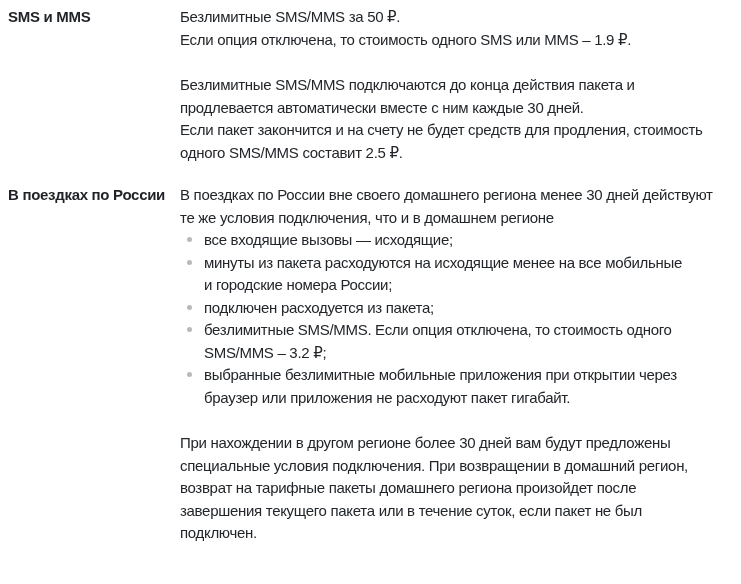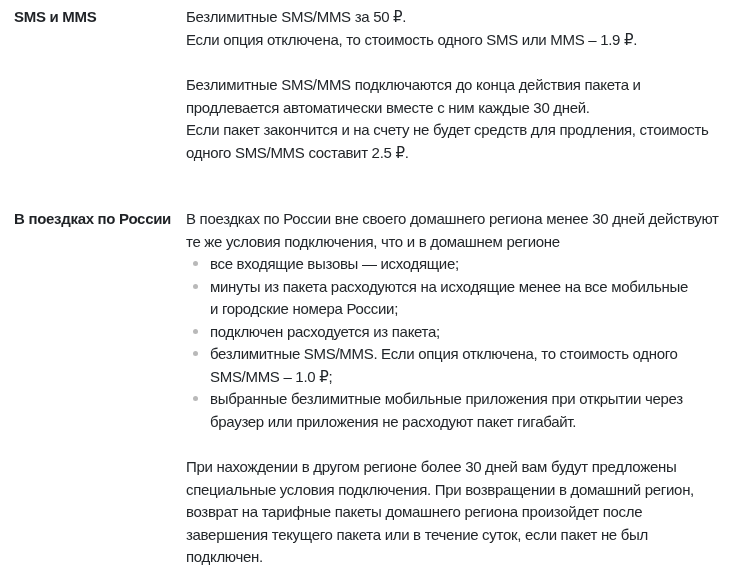--- a/index.html
+++ b/index.html
@@ -11,30 +11,30 @@
     overflow: hidden;
   }
   body {
     font-family: "Liberation Sans", "DejaVu Sans", sans-serif;
     color: #22262a;
     font-size: 15px;
     line-height: 22.5px;
     letter-spacing: -0.3px;
   }
   .page {
-    padding: 6px 0 0 14px;
+    padding: 6px 0 0 8px;
     width: 727px;
   }
   .section {
     display: grid;
     grid-template-columns: 172px 1fr;
     align-items: start;
   }
   .section + .section {
-    margin-top: 44px;
+    margin-top: 20px;
   }
   .label {
     margin: 0;
     font-size: 15px;
     font-weight: bold;
     line-height: 22.5px;
     letter-spacing: -0.3px;
     color: #1f2226;
   }
   .content {
@@ -93,21 +93,21 @@
         <h3 class="label" style="color: rgb(31, 34, 38);">В поездках по России</h3>
         <div class="content">
           <p class="para">В поездках по России вне своего домашнего региона менее 30 дней действуют
 те же условия подключения, что и в домашнем регионе</p>
           <ul class="bullets">
             <li class="bullet-item"><span class="dot" style="background: rgb(185, 185, 185);"></span><span class="li-text">все входящие вызовы — исходящие;</span></li>
             <li class="bullet-item"><span class="dot" style="background: rgb(185, 185, 185);"></span><span class="li-text">минуты из пакета расходуются на исходящие менее на все мобильные
 и городские номера России;</span></li>
             <li class="bullet-item"><span class="dot" style="background: rgb(185, 185, 185);"></span><span class="li-text">подключен расходуется из пакета;</span></li>
             <li class="bullet-item"><span class="dot" style="background: rgb(185, 185, 185);"></span><span class="li-text">безлимитные SMS/MMS. Если опция отключена, то стоимость одного
-SMS/MMS – 1.0 ₽;</span></li>
+SMS/MMS – 3.2 ₽;</span></li>
             <li class="bullet-item"><span class="dot" style="background: rgb(185, 185, 185);"></span><span class="li-text">выбранные безлимитные мобильные приложения при открытии через
 браузер или приложения не расходуют пакет гигабайт.</span></li>
           </ul>
           <p class="para">При нахождении в другом регионе более 30 дней вам будут предложены
 специальные условия подключения. При возвращении в домашний регион,
 возврат на тарифные пакеты домашнего региона произойдет после
 завершения текущего пакета или в течение суток, если пакет не был
 подключен.</p>
         </div>
       </section>

